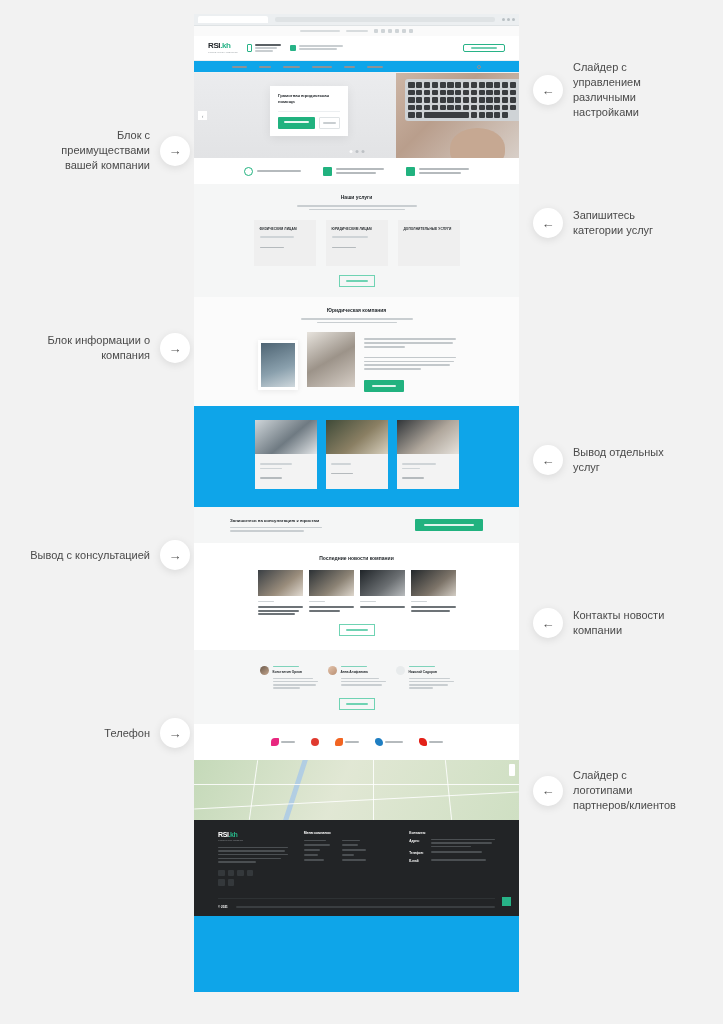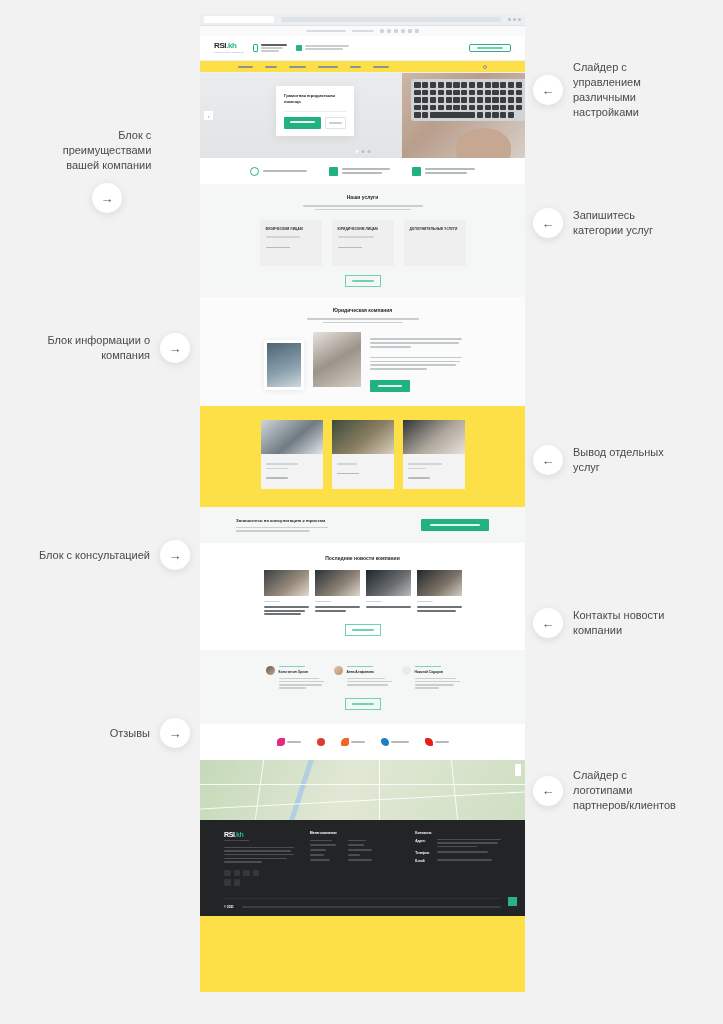--- a/index.html
+++ b/index.html
@@ -17,21 +17,21 @@
     width:30px; height:30px; border-radius:50%; background:#fff;
     box-shadow:0 2px 8px rgba(0,0,0,.10);
     display:flex; align-items:center; justify-content:center;
     font-size:13px; color:#555; flex:0 0 auto;
   }
   .anno-left { justify-content:flex-end; }
   .anno-left .anno-text { text-align:right; }
   .anno-right .anno-text { text-align:left; }
 
   
-  #site { position:absolute; left:200px; top:14px; width:325px; height:978px; background:#fde047; }
+  #site { position:absolute; left:194px; top:14px; width:325px; height:978px; background:#0ea5e9; }
 
   .browser-bar { height:12px; background:#eceff1; border-bottom:1px solid #dfe3e5; display:flex; align-items:center; padding:0 4px; gap:3px; }
   .tabpill { width:70px; height:7px; background:#fff; border-radius:2px 2px 0 0; }
   .addr { flex:1; height:5px; background:#dfe3e5; border-radius:2px; margin:0 4px; }
   .wdots { display:flex; gap:2px; }
   .wdot { width:3px; height:3px; border-radius:50%; background:#b9c0c4; }
 
   
   .utility { height:10px; background:#fafafa; display:flex; align-items:center; justify-content:center; gap:6px; font-size:3px; color:#9aa0a4; }
   .ub { width:40px; height:2.5px; background:#d8dcde; border-radius:1px; }
@@ -188,21 +188,21 @@
 <body>
 
 <div id="annotations">
     <div class="anno anno-right" style="top: 60px; left: 533px; width: 190px;">
       <div class="arrow-btn">←</div>
       <div class="anno-text">Слайдер с
 управлением
 различными
 настройками</div>
     </div>
-    <div class="anno anno-left" style="top: 128px; left: 12px; width: 190px; flex-direction: column;">
+    <div class="anno anno-left" style="top: 128px; left: 0px; width: 190px;">
       <div class="anno-text">Блок с
 преимуществами
 вашей компании</div>
       <div class="arrow-btn">→</div>
     </div>
     <div class="anno anno-right" style="top: 208px; left: 533px; width: 190px;">
       <div class="arrow-btn">←</div>
       <div class="anno-text">Запишитесь
 категории услуг</div>
     </div>
@@ -210,30 +210,30 @@
       <div class="anno-text">Блок информации о
 компания</div>
       <div class="arrow-btn">→</div>
     </div>
     <div class="anno anno-right" style="top: 445px; left: 533px; width: 190px;">
       <div class="arrow-btn">←</div>
       <div class="anno-text">Вывод отдельных
 услуг</div>
     </div>
     <div class="anno anno-left" style="top: 540px; left: 0px; width: 190px;">
-      <div class="anno-text">Блок с консультацией</div>
+      <div class="anno-text">Вывод с консультацией</div>
       <div class="arrow-btn">→</div>
     </div>
     <div class="anno anno-right" style="top: 608px; left: 533px; width: 190px;">
       <div class="arrow-btn">←</div>
       <div class="anno-text">Контакты новости
 компании</div>
     </div>
     <div class="anno anno-left" style="top: 718px; left: 0px; width: 190px;">
-      <div class="anno-text">Отзывы</div>
+      <div class="anno-text">Телефон</div>
       <div class="arrow-btn">→</div>
     </div>
     <div class="anno anno-right" style="top: 768px; left: 533px; width: 190px;">
       <div class="arrow-btn">←</div>
       <div class="anno-text">Слайдер с
 логотипами
 партнеров/клиентов</div>
     </div>
   </div>
 

